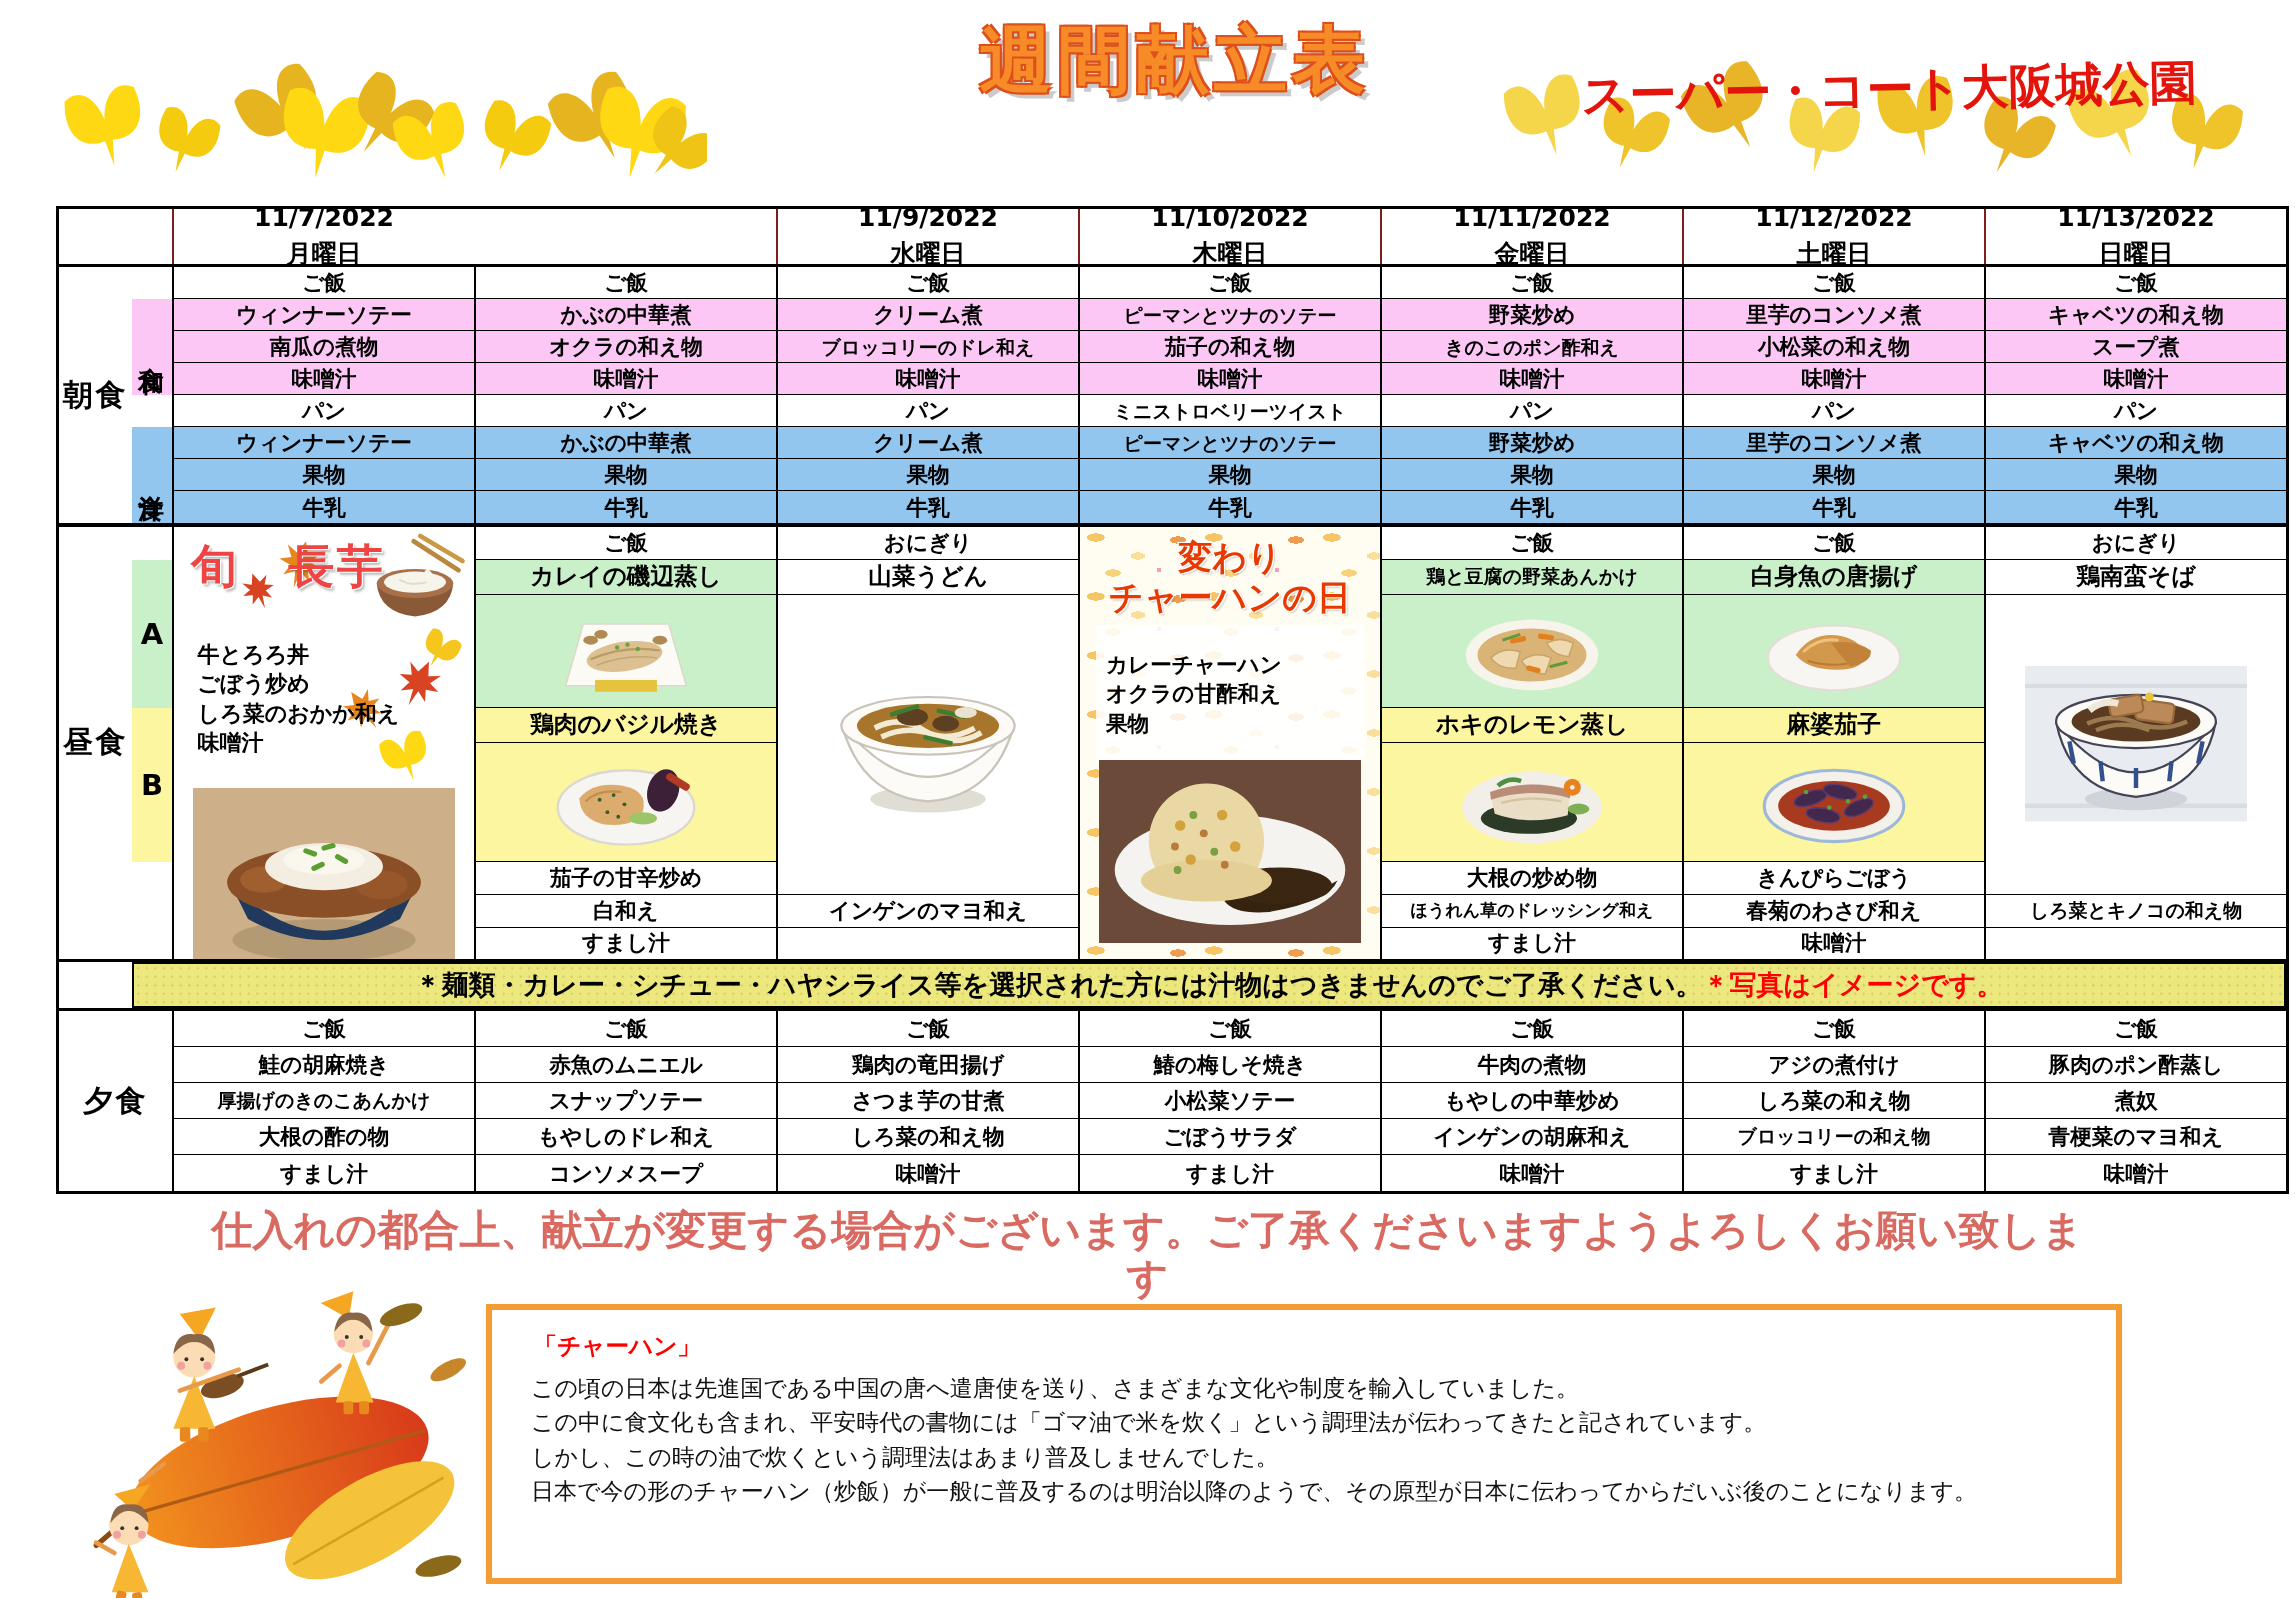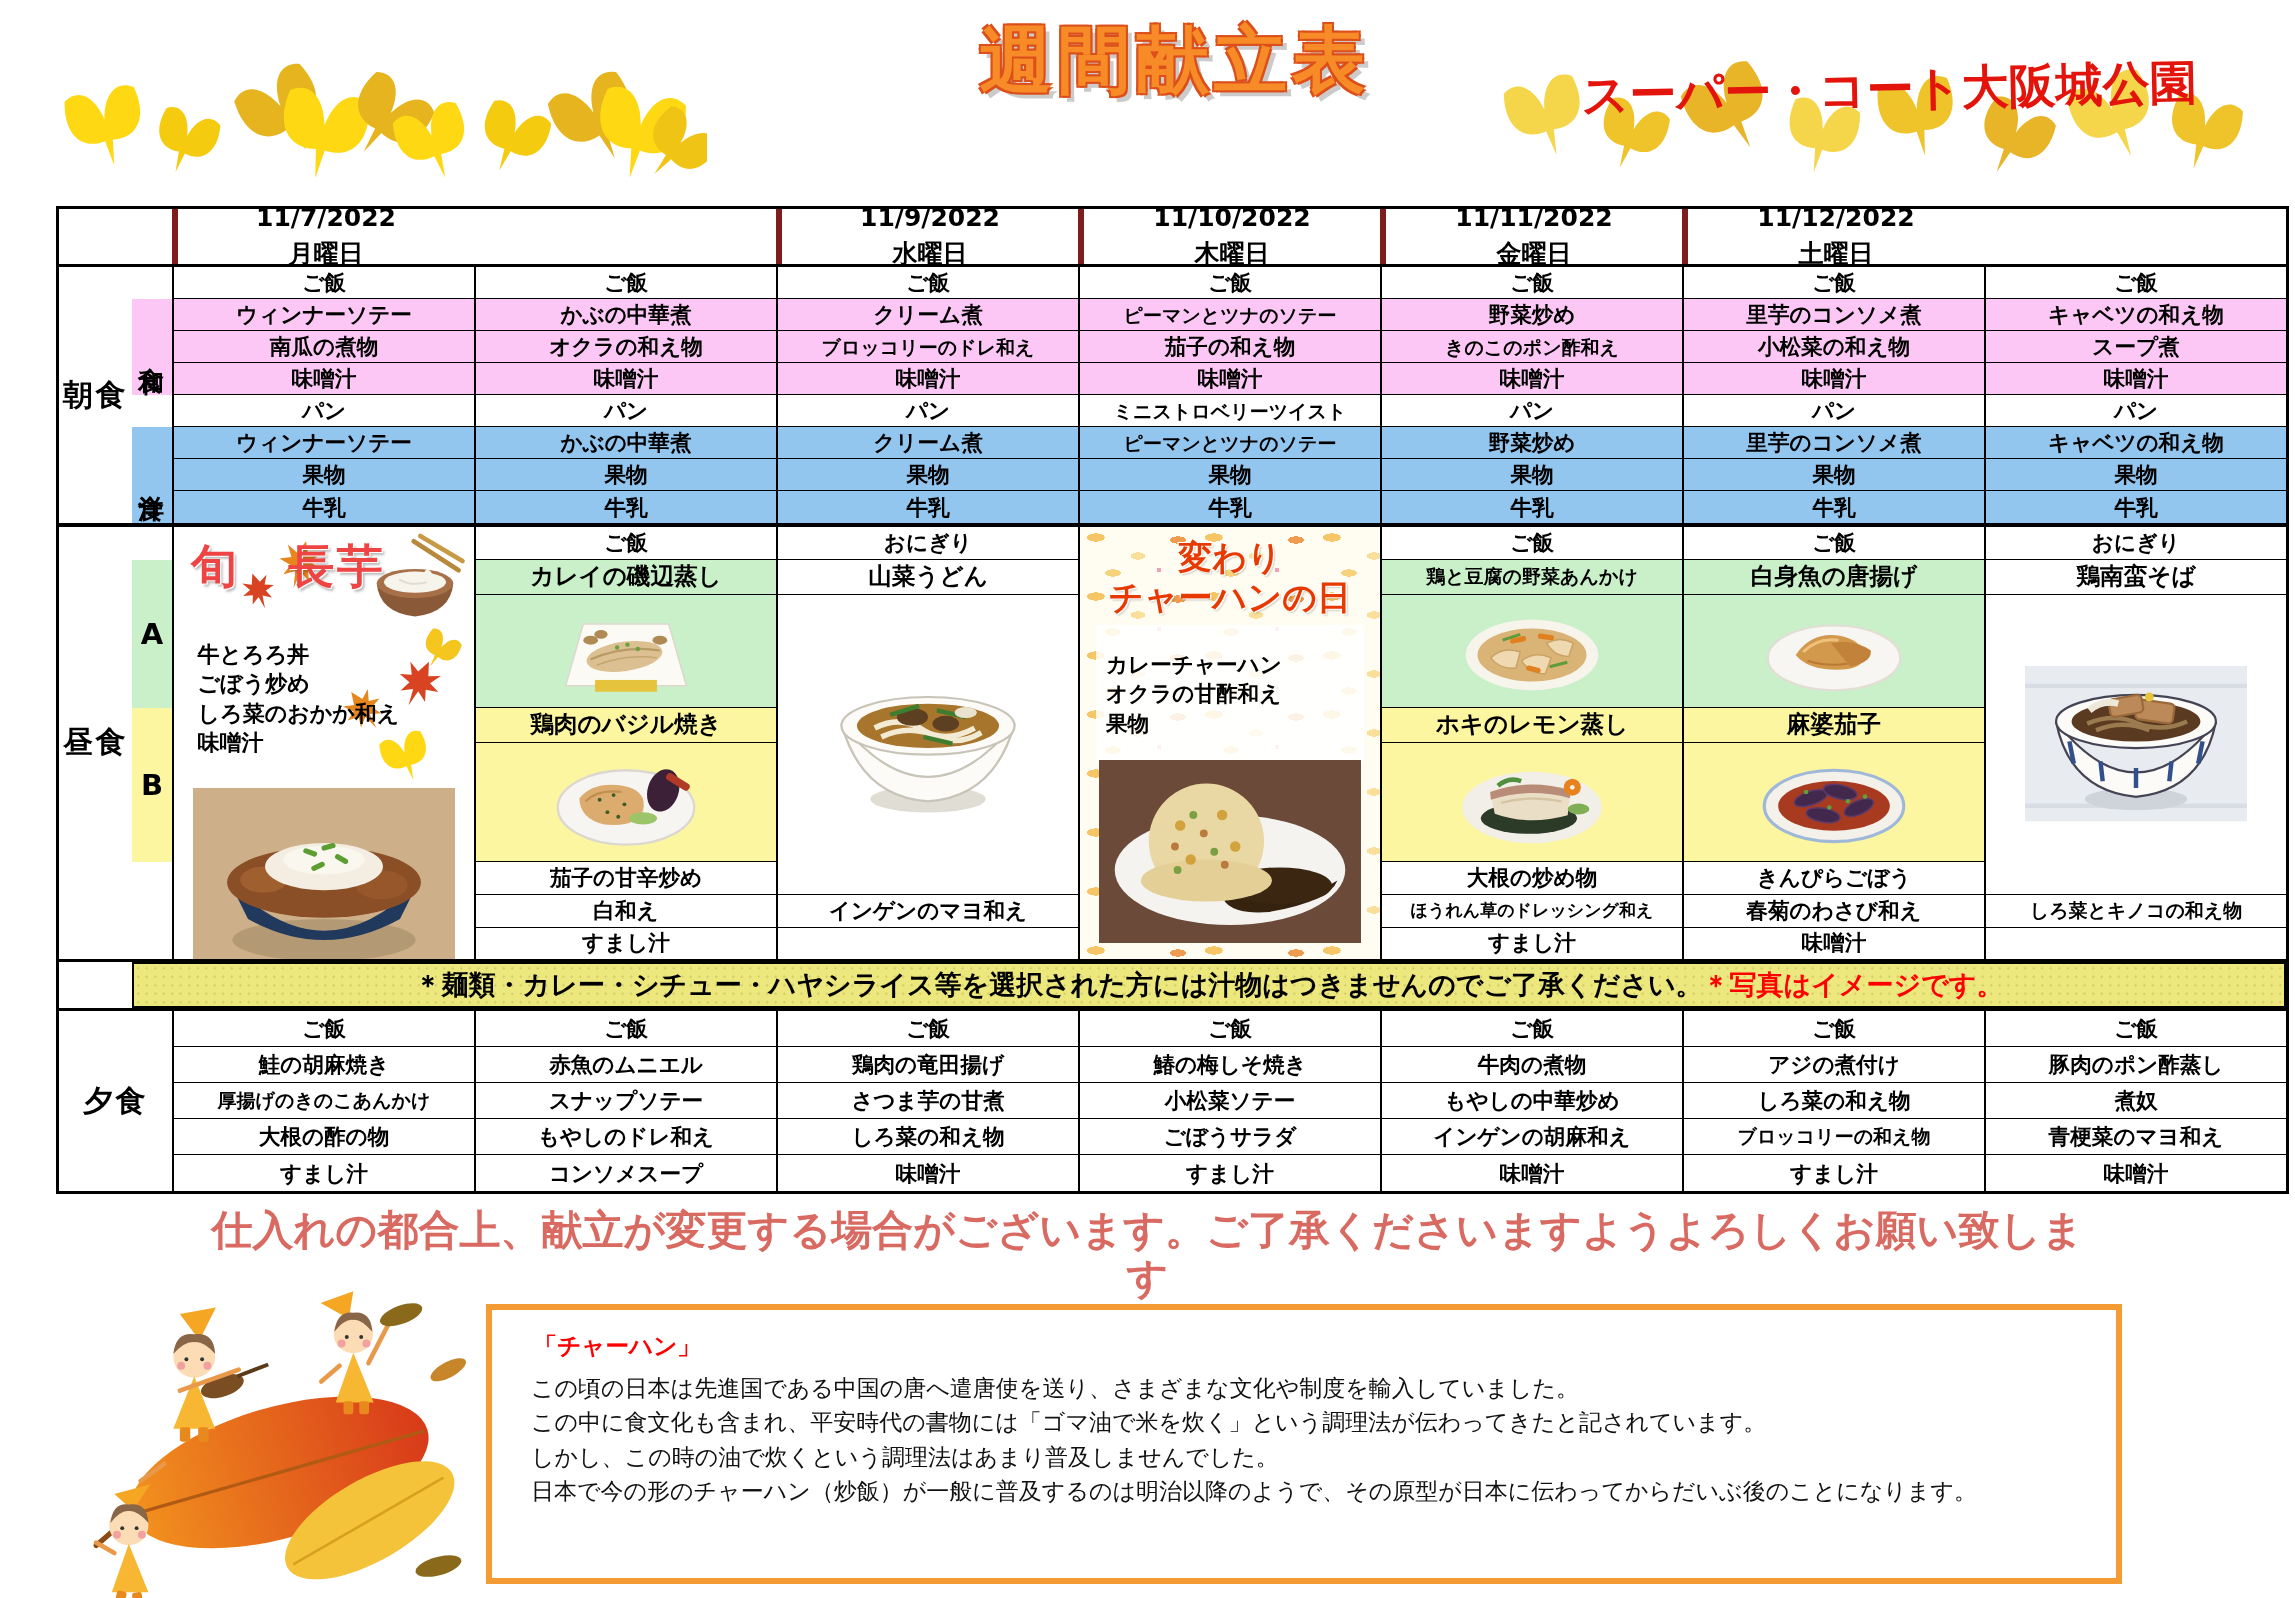--- a/index.html
+++ b/index.html
@@ -26,21 +26,21 @@
       display:flex;align-items:center;justify-content:center;text-align:center;
       font-weight:700;font-size:21.6px;line-height:1.08;overflow:hidden;}
   .nb{border-bottom:none;}
   .sm{font-size:19px;}
   .xs{font-size:17px;}
   .t36{font-size:23.6px;}
   .pink{background:#fcc7f4;}
   .blue{background:#93c6ef;}
   .green{background:#c9f0c9;}
   .yellow{background:#fcf6a0;}
-  .datecell{border-left:6px solid #7f1d1d;background:#fff;display:flex;flex-direction:column;gap:5.2px;
+  .datecell{border-left:2px solid #7f1d1d;background:#fff;display:flex;flex-direction:column;gap:5.2px;
       align-items:center;justify-content:center;font-size:25px;font-weight:700;}
   .mealcell{display:flex;align-items:center;justify-content:center;background:#fff;
       font-size:30px;font-weight:700;letter-spacing:2.6px;}
   .subv{display:flex;align-items:center;justify-content:center;font-size:26px;font-weight:700;
       writing-mode:vertical-rl;text-orientation:upright;}
   .subh{display:flex;align-items:center;justify-content:center;font-size:29px;font-weight:700;}
   .ph{width:86%;height:92%;display:flex;align-items:center;justify-content:center;}
   .ph svg{width:100%;height:100%;}
   
   .spc{position:relative;padding:0;}
@@ -138,20 +138,24 @@
           <div>11/10/2022</div>
           <div>木曜日</div>
         </div>
       <div class="datecell" style="grid-area:1/7">
           <div>11/11/2022</div>
           <div>金曜日</div>
         </div>
       <div class="datecell" style="grid-area:1/8">
           <div>11/12/2022</div>
           <div>土曜日</div>
+        </div>
+      <div class="datecell" style="grid-area:1/9">
+          <div>11/13/2022</div>
+          <div>日曜日</div>
         </div>
     </div>
     <div class="hdiv"></div>
 
     <div class="grid gbf">
       <div class="mealcell" style="grid-area:1/1/span 8/span 1">朝食</div>
       <div class="subv pink" style="grid-area:2/2/span 3/span 1">和食</div>
       <div class="subv blue" style="grid-area:6/2/span 3/span 1">洋食</div>
 
       <div class="cell" style="grid-area:1/3">ご飯</div>

